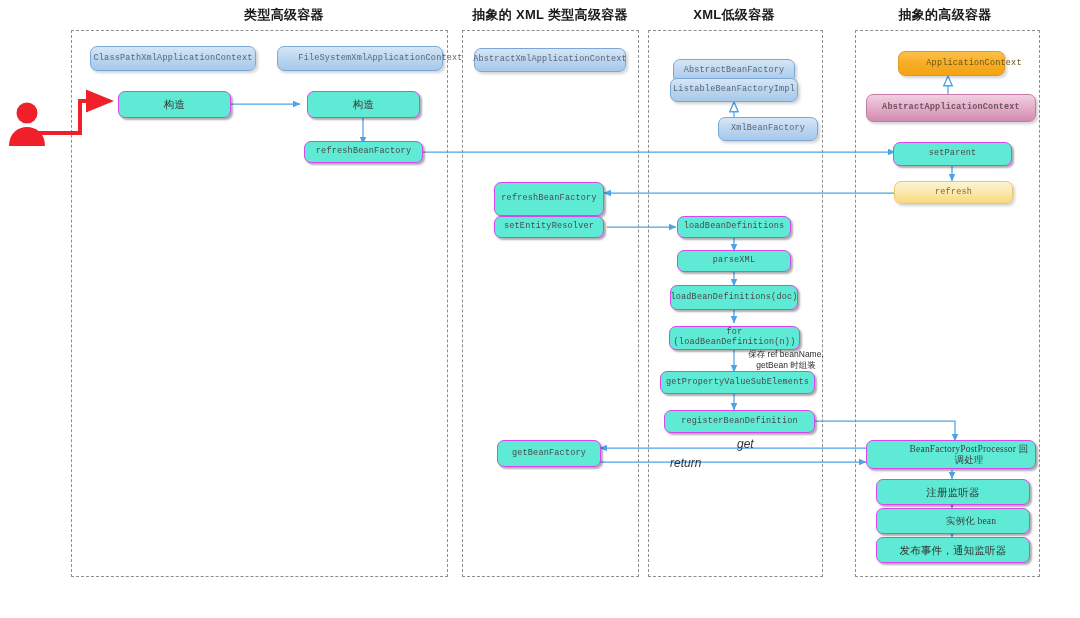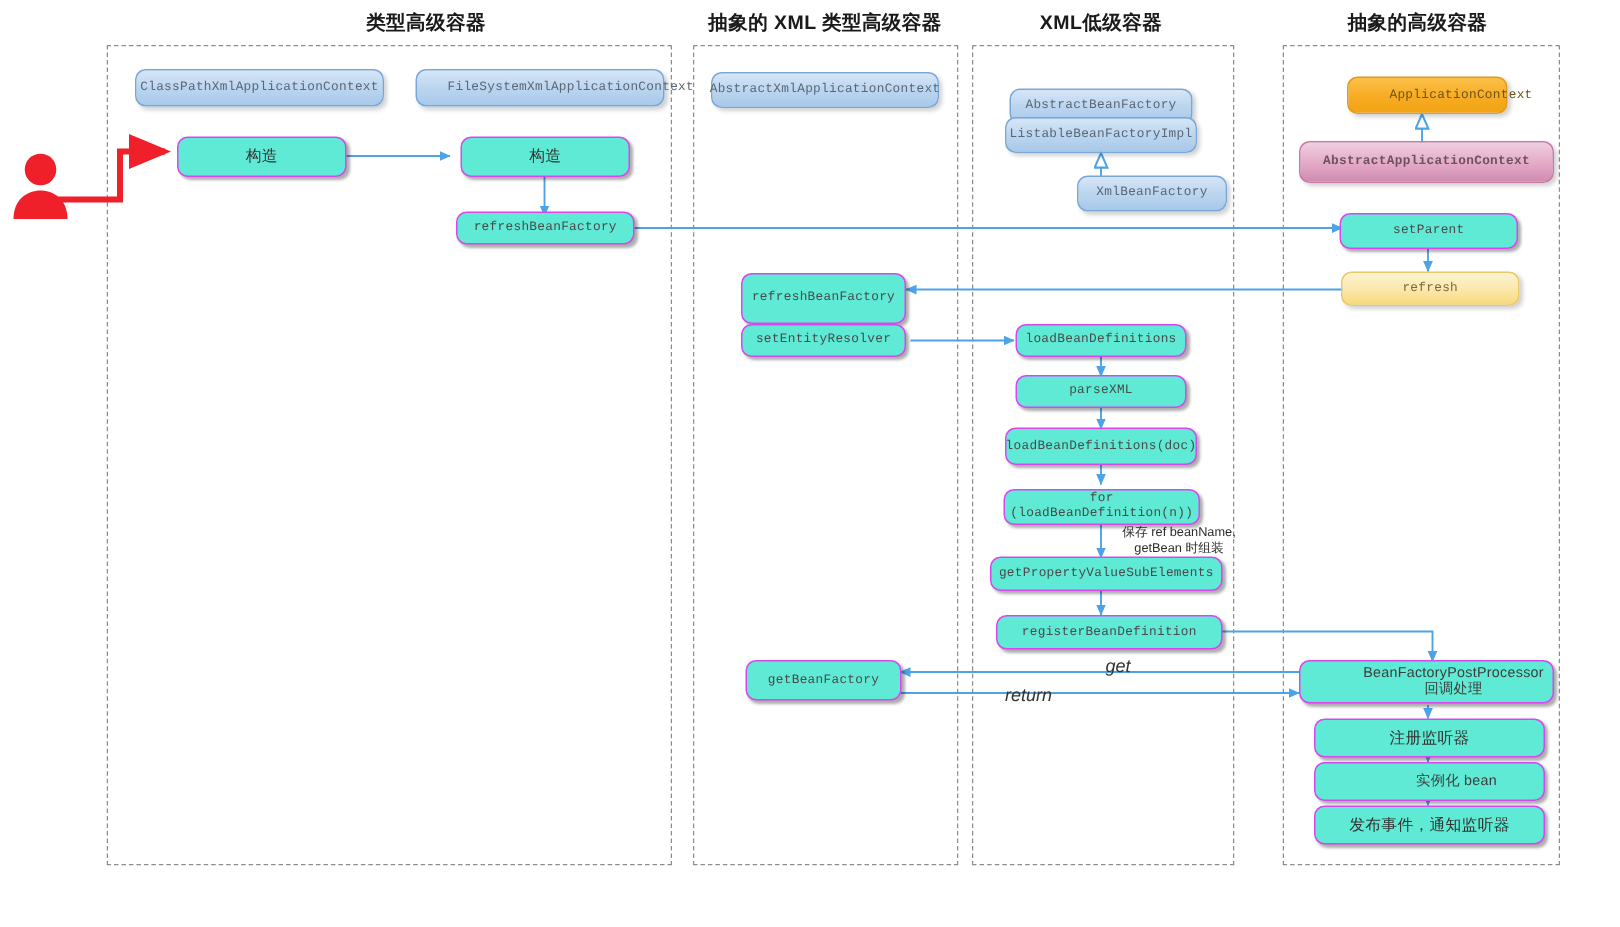--- a/index.html
+++ b/index.html
@@ -34,21 +34,21 @@
 
   .pinkbox{border:1px solid #c77ba3;
         background:linear-gradient(180deg,#f0cfe0 0%,#e3a9c6 55%,#d08bb0 100%);
         color:#6e5260;box-shadow:2px 2px 3px rgba(0,0,0,.18);font-weight:bold;}
 
   .yellowbox{border:1px solid #e8c86b;
         background:linear-gradient(180deg,#fdf3d2 0%,#fbe7a8 55%,#f8d97e 100%);
         color:#7a6a3a;box-shadow:2px 2px 3px rgba(0,0,0,.18);}
 
   .cn{font-family:"Liberation Sans","DejaVu Sans",sans-serif;font-size:10.5px;color:#333;}
-  .mix{font-family:Liberation Sans, sans-serif;font-size:9.5px;color:#3d3d3d;padding-left:39px;}
+  .mix{font-family:Liberation Serif, serif;font-size:9.5px;color:#3d3d3d;padding-left:39px;}
 
   .edge-label{position:absolute;font-size:12px;color:#333;
               font-family:"Liberation Sans","DejaVu Sans",sans-serif;white-space:nowrap;font-style:italic;}
   .annot{position:absolute;font-size:8.5px;color:#2b2b2b;line-height:1.35;
          font-family:"Liberation Sans","DejaVu Sans",sans-serif;text-align:center;}
 
   svg.wires{position:absolute;left:0;top:0;width:1080px;height:618px;pointer-events:none;}
   .person{position:absolute;}
 </style>
 </head>

